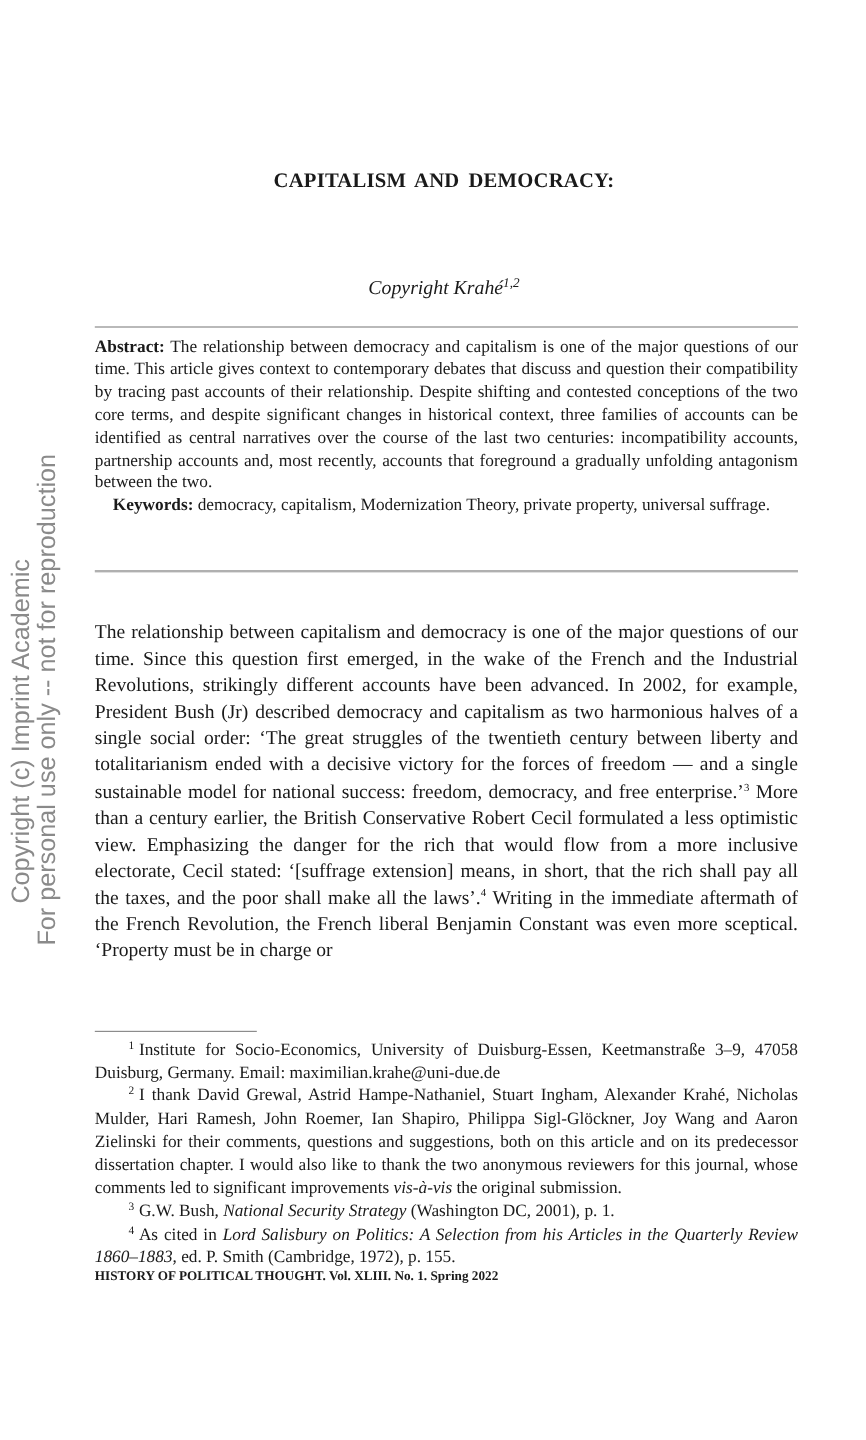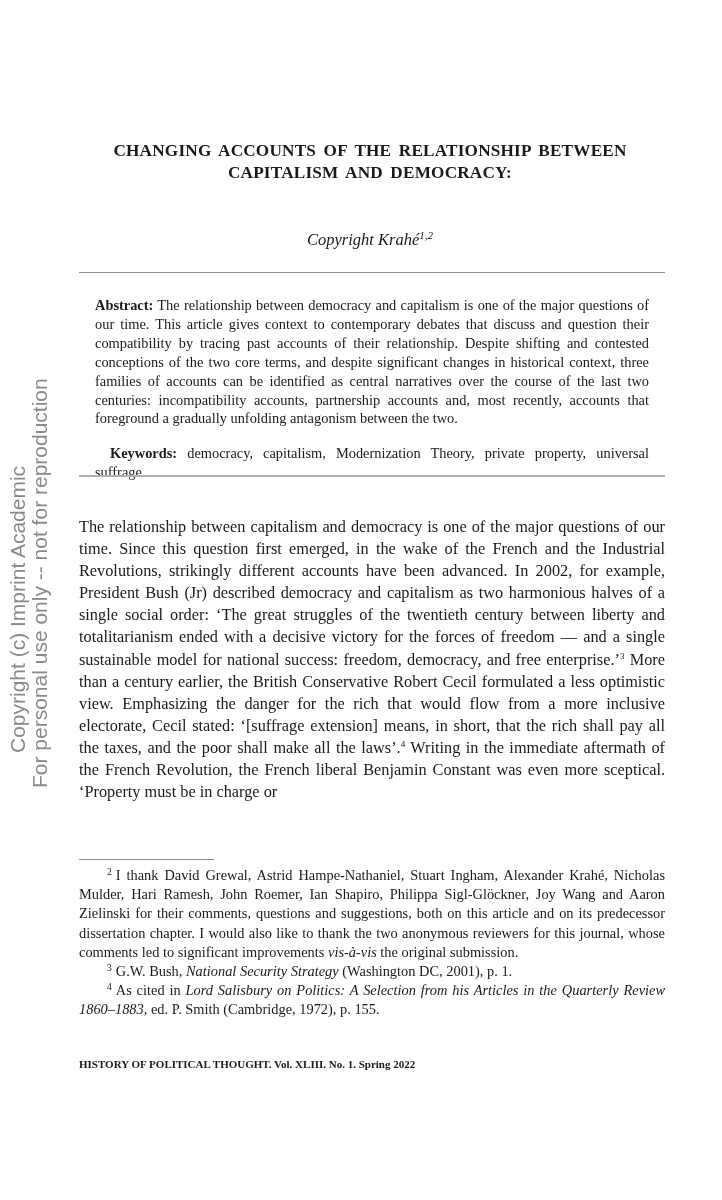--- a/index.html
+++ b/index.html
@@ -13,21 +13,21 @@
   .author { position: absolute; left: 60px; width: 620px; top: 230px; text-align: center;
             font-style: italic; font-size: 16.5px; }
   .author sup { font-size: 11px; font-style: italic; vertical-align: 6px; line-height: 0; }
 
   .rule { position: absolute; left: 79px; width: 586px; height: 1px; background: #8c8c8c; }
   .rule.top { top: 272px; }
   .rule.bottom { top: 475px; height: 2px; background: #b0b0b0; }
 
   .abstract { position: absolute; left: 79px; width: 586px; top: 280px;
               font-size: 14.4px; line-height: 18.9px; text-align: justify; hyphens: none; }
-  .abstract p { margin: 16px; }
+  .abstract p { margin: 0; }
   .abstract .kw { text-indent: 15px; }
   .abstract b { font-weight: bold; }
 
   .body-text { position: absolute; left: 79px; width: 586px; top: 504px;
                font-size: 16.3px; line-height: 22.1px; text-align: justify; margin-top: 12px; }
   .body-text p { margin: 0; }
   sup.fn { font-size: 9px; vertical-align: 6px; line-height: 0; }
 
   .fn-rule { position: absolute; left: 79px; width: 135px; height: 1px; background: #8c8c8c; top: 859px; }
   .footnotes { position: absolute; left: 79px; width: 586px; top: 866px;
@@ -48,21 +48,20 @@
 </style>
 </head>
 <body>
 
 <div class="watermark">
   <div class="wm-line l1">Copyright (c) Imprint Academic</div>
   <div class="wm-line l2">For personal use only -- not for reproduction</div>
 </div>
 
 <div class="title">
-  <div>CHANGING ACCOUNTS OF THE RELATIONSHIP BETWEEN</div>
   <div>CAPITALISM AND DEMOCRACY:</div>
 </div>
 
 <div class="author"><span>Copyright Krahé</span><sup>1,2</sup></div>
 
 <div class="rule top"></div>
 
 <div class="abstract">
   <p><b>Abstract:</b><span> The relationship between democracy and capitalism is one of the major questions of our time. This article gives context to contemporary debates that discuss and question their compatibility by tracing past accounts of their relationship. Despite shifting and contested conceptions of the two core terms, and despite significant changes in historical context, three families of accounts can be identified as central narratives over the course of the last two centuries: incompatibility accounts, partnership accounts and, most recently, accounts that foreground a gradually unfolding antagonism between the two.</span></p>
   <p class="kw"><b>Keywords:</b><span> democracy, capitalism, Modernization Theory, private property, universal suffrage.</span></p>
@@ -70,18 +69,19 @@
 
 <div class="rule bottom"></div>
 
 <div class="body-text">
   <p><span>The relationship between capitalism and democracy is one of the major questions of our time. Since this question first emerged, in the wake of the French and the Industrial Revolutions, strikingly different accounts have been advanced. In 2002, for example, President Bush (Jr) described democracy and capitalism as two harmonious halves of a single social order: ‘The great struggles of the twentieth century between liberty and totalitarianism ended with a decisive victory for the forces of freedom — and a single sustainable model for national success: freedom, democracy, and free enterprise.’</span><sup class="fn">3</sup><span> More than a century earlier, the British Conservative Robert Cecil formulated a less optimistic view. Emphasizing the danger for the rich that would flow from a more inclusive electorate, Cecil stated: ‘[suffrage extension] means, in short, that the rich shall pay all the taxes, and the poor shall make all the laws’.</span><sup class="fn">4</sup><span> Writing in the immediate aftermath of the French Revolution, the French liberal Benjamin Constant was even more sceptical. ‘Property must be in charge or</span></p>
 </div>
 
 <div class="fn-rule"></div>
 
 <div class="footnotes">
+  <p><sup>1</sup><span>Institute for Socio-Economics, University of Duisburg-Essen, Keetmanstraße 3–9, 47058 Duisburg, Germany. Email: maximilian.krahe@uni-due.de</span></p>
   <p><sup>2</sup><span>I thank David Grewal, Astrid Hampe-Nathaniel, Stuart Ingham, Alexander Krahé, Nicholas Mulder, Hari Ramesh, John Roemer, Ian Shapiro, Philippa Sigl-Glöckner, Joy Wang and Aaron Zielinski for their comments, questions and suggestions, both on this article and on its predecessor dissertation chapter. I would also like to thank the two anonymous reviewers for this journal, whose comments led to significant improvements </span><i>vis-à-vis</i><span> the original submission.</span></p>
   <p><sup>3</sup><span>G.W. Bush, </span><i>National Security Strategy</i><span> (Washington DC, 2001), p. 1.</span></p>
   <p><sup>4</sup><span>As cited in </span><i>Lord Salisbury on Politics: A Selection from his Articles in the Quarterly Review 1860–1883</i><span>, ed. P. Smith (Cambridge, 1972), p. 155.</span></p>
 </div>
 
 <div class="journal">HISTORY OF POLITICAL THOUGHT. Vol. XLIII. No. 1. Spring 2022</div>
 
 </body></html>

